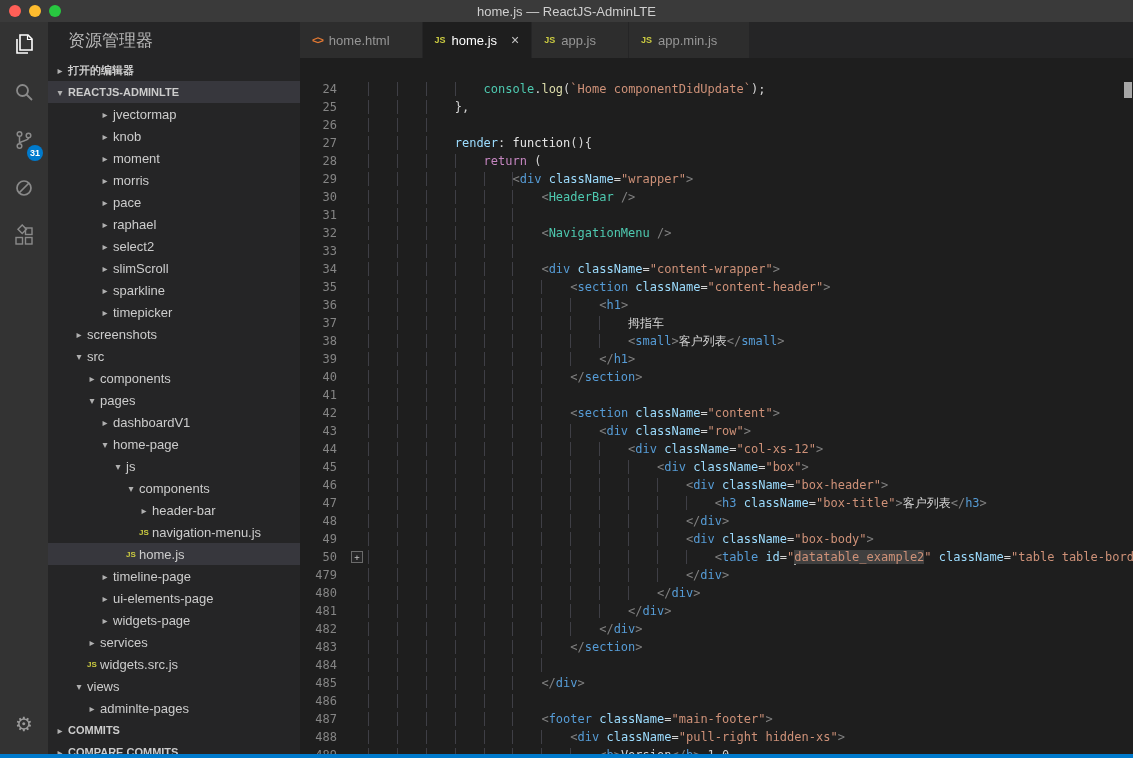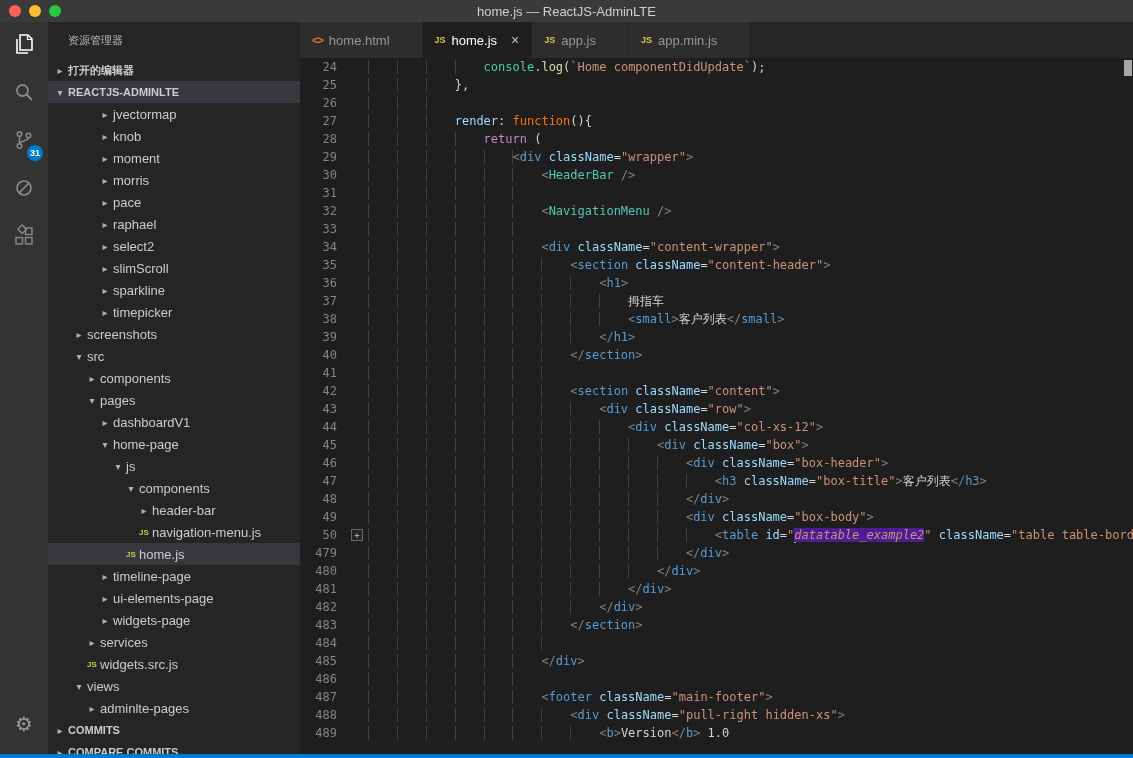--- a/index.html
+++ b/index.html
@@ -18,62 +18,62 @@
 
   
   .activitybar{flex:0 0 48px;background:#333333;display:flex;flex-direction:column;align-items:center;}
   .ab-item{width:48px;height:48px;display:flex;align-items:center;justify-content:center;position:relative;cursor:pointer;}
   .ab-badge{position:absolute;right:5px;bottom:5px;background:#007acc;color:#fff;font-size:9px;min-width:16px;height:16px;
     border-radius:8px;display:flex;align-items:center;justify-content:center;font-weight:bold;}
   .ab-gear{margin-top:auto;margin-bottom:6px;font-size:20px;color:#9b9b9b;}
 
   
   .sidebar{flex:0 0 252px;background:#252526;display:flex;flex-direction:column;overflow:hidden;color:#cccccc;}
-  .sidebar-title{flex:0 0 37px;line-height:37px;padding-left:20px;font-size:11px;color:#b8b8b8;}
+  .sidebar-title{flex:0 0 37px;line-height:37px;padding-left:20px;font-size:17px;color:#b8b8b8;}
   .section-row{flex:0 0 22px;height:22px;display:flex;align-items:center;font-size:11px;font-weight:bold;color:#cccccc;padding-left:4px;cursor:pointer;}
   .section-row.root{background:#37373d;}
   .twisty{width:16px;flex:0 0 16px;text-align:center;font-size:10px;color:#b0b0b0;}
   .tree{flex:0 0 auto;overflow:hidden;}
   .tree-row{height:22px;display:flex;align-items:center;font-size:13px;cursor:pointer;white-space:nowrap;}
   .tree-row.selected{background:#37373d;}
   .js-badge{width:16px;flex:0 0 16px;font-size:8px;font-weight:bold;color:#cbcb41;text-align:center;}
 
   
   .editor-col{flex:1;display:flex;flex-direction:column;min-width:0;background:#1e1e1e;}
   .tabbar{flex:0 0 36px;background:#252526;display:flex;overflow:hidden;}
   .tab{display:flex;align-items:center;padding:0 12px;background:#2d2d2d;border-right:1px solid #252526;
     font-size:13px;color:#969696;gap:6px;cursor:pointer;}
   .tab.active{background:#1e1e1e;color:#ffffff;}
   .tab-icon{font-weight:bold;}
   .tab-icon.js{color:#cbcb41;font-size:9px;}
   .tab-icon.html{color:#e37933;font-size:11px;letter-spacing:-1px;}
   .tab-close{margin-left:8px;font-size:14px;color:#c5c5c5;cursor:pointer;}
   .tab-close-spacer{width:14px;}
 
-  .editor{flex:1;position:relative;overflow:hidden;}
+  .editor{flex:1;position:relative;overflow:hidden;margin-top:22px;}
   .eline{display:flex;height:18px;line-height:18px;white-space:pre;
     font-family:"DejaVu Sans Mono","Liberation Mono",monospace;font-size:12px;color:#d4d4d4;}
   .lnum{flex:0 0 46px;width:46px;text-align:right;padding-right:9px;color:#858585;}
   .fold{flex:0 0 22px;width:22px;display:flex;align-items:center;justify-content:center;}
   .foldbox{width:12px;height:12px;border:1px solid #6b6b6b;background:#252526;color:#c5c5c5;
     font-size:9px;line-height:10px;text-align:center;cursor:pointer;}
   .code{flex:1;min-width:0;overflow:hidden;}
   .ind{background-image:repeating-linear-gradient(to right,#3f3f46 0,#3f3f46 1px,transparent 1px,transparent 4ch);}
 
   .tk-p{color:#d4d4d4}
   .tk-b{color:#808080}
   .tk-t{color:#569cd6}
   .tk-c{color:#4ec9b0}
   .tk-a{color:#9cdcfe}
   .tk-s{color:#ce9178}
   .tk-k{color:#c586c0}
-  .tk-kb{color:#f97316}
+  .tk-kb{color:#e5e5e5}
   .tk-f{color:#dcdcaa}
   .tk-v{color:#4ec9b0}
-  .tk-sel{color:#ce9178;background:#4c1d95;font-style:italic;}
+  .tk-sel{color:#ce9178;background:#404040;}
   .tk-cur{display:inline-block;width:2px;height:14px;background:#aeafad;vertical-align:middle;margin-right:-2px;}
 
   .scroll-thumb{position:absolute;right:1px;top:2px;width:8px;height:16px;background:rgba(214,214,214,0.75);}
 
   
   .statusbar{flex:0 0 4px;background:#007acc;}
 </style>
 </head>
 <body>
 

